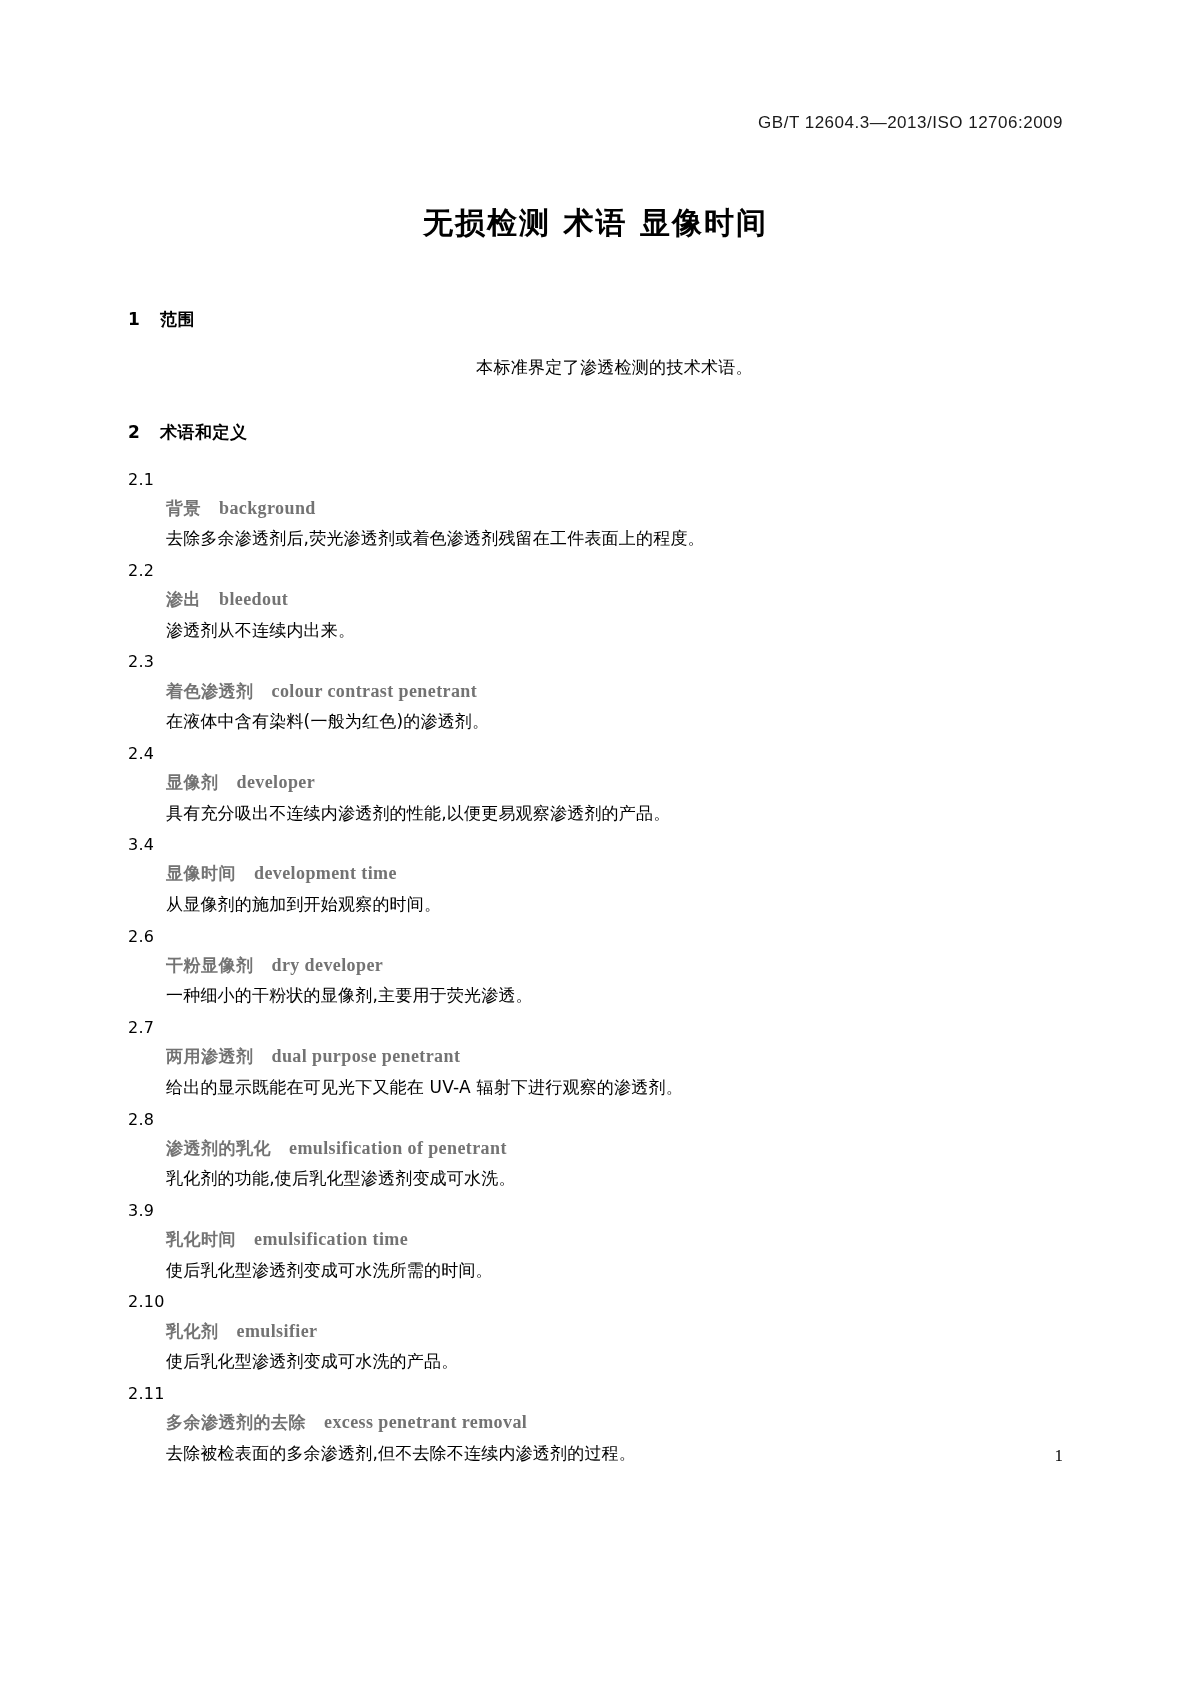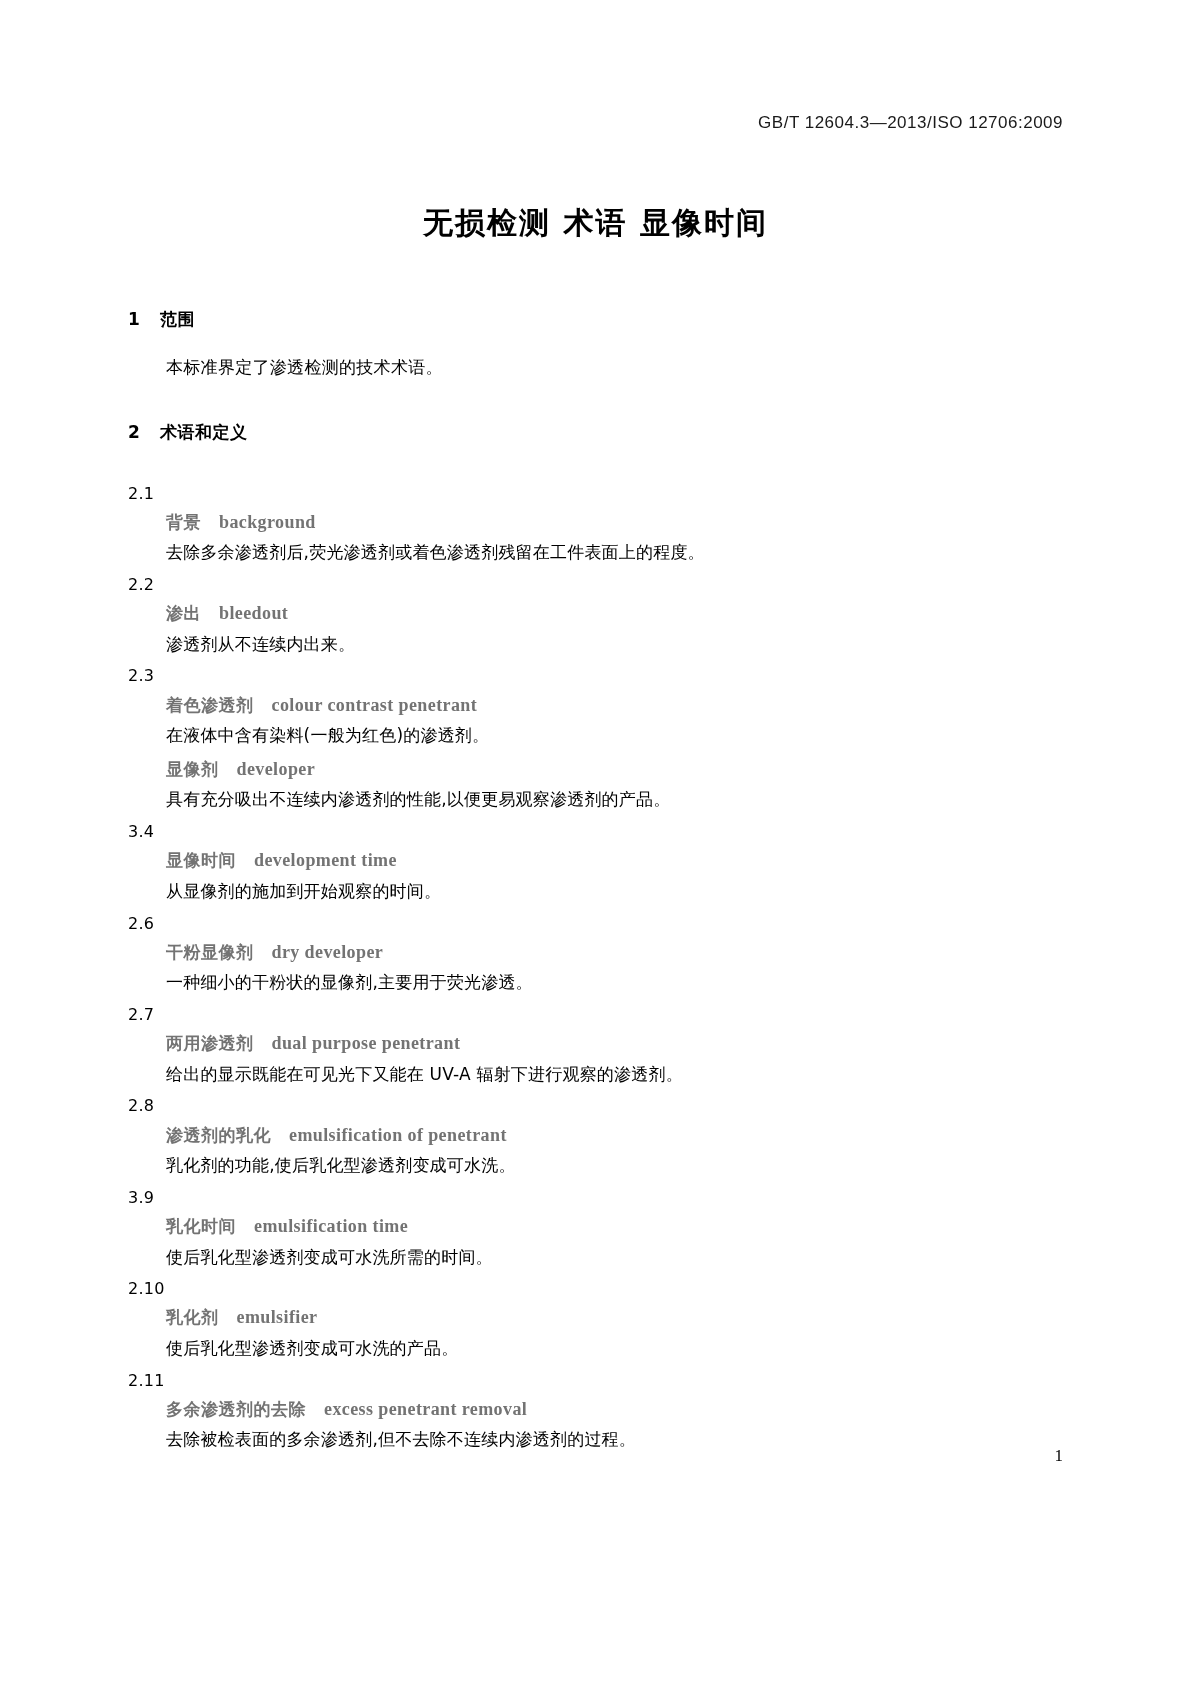--- a/index.html
+++ b/index.html
@@ -62,26 +62,27 @@
   .clause-heading .num {
     display: inline-block;
     width: 32px;
   }
   .para {
     font-family: "DejaVu Sans", sans-serif;
     font-size: 17px;
     margin: 24px 0 0 38px;
     letter-spacing: 0.3px;
     line-height: 1.5;
+    text-align: center;
   }
   .section2 {
     margin-top: 40px;
   }
   .terms {
-    margin-top: 36px;
+    margin-top: 22px;
   }
   .term {
     margin-bottom: 3px;
   }
   .term-num {
     font-family: "DejaVu Sans", sans-serif;
     font-size: 16px;
     color: #000;
     line-height: 1.7;
     letter-spacing: 0.3px;
@@ -170,20 +171,21 @@
         <div class="term-num">2.3</div>
         <div class="term-body">
           <div class="term-name">
             <span class="cn">着色渗透剂</span><span class="en">colour contrast penetrant</span>
           </div>
           <div class="term-def">在液体中含有染料(一般为红色)的渗透剂。</div>
         </div>
       </div>
 
       <div class="term">
+        <div class="term-num">2.4</div>
         <div class="term-body">
           <div class="term-name">
             <span class="cn">显像剂</span><span class="en">developer</span>
           </div>
           <div class="term-def">具有充分吸出不连续内渗透剂的性能,以便更易观察渗透剂的产品。</div>
         </div>
       </div>
 
       <div class="term">
         <div class="term-num">3.4</div>

